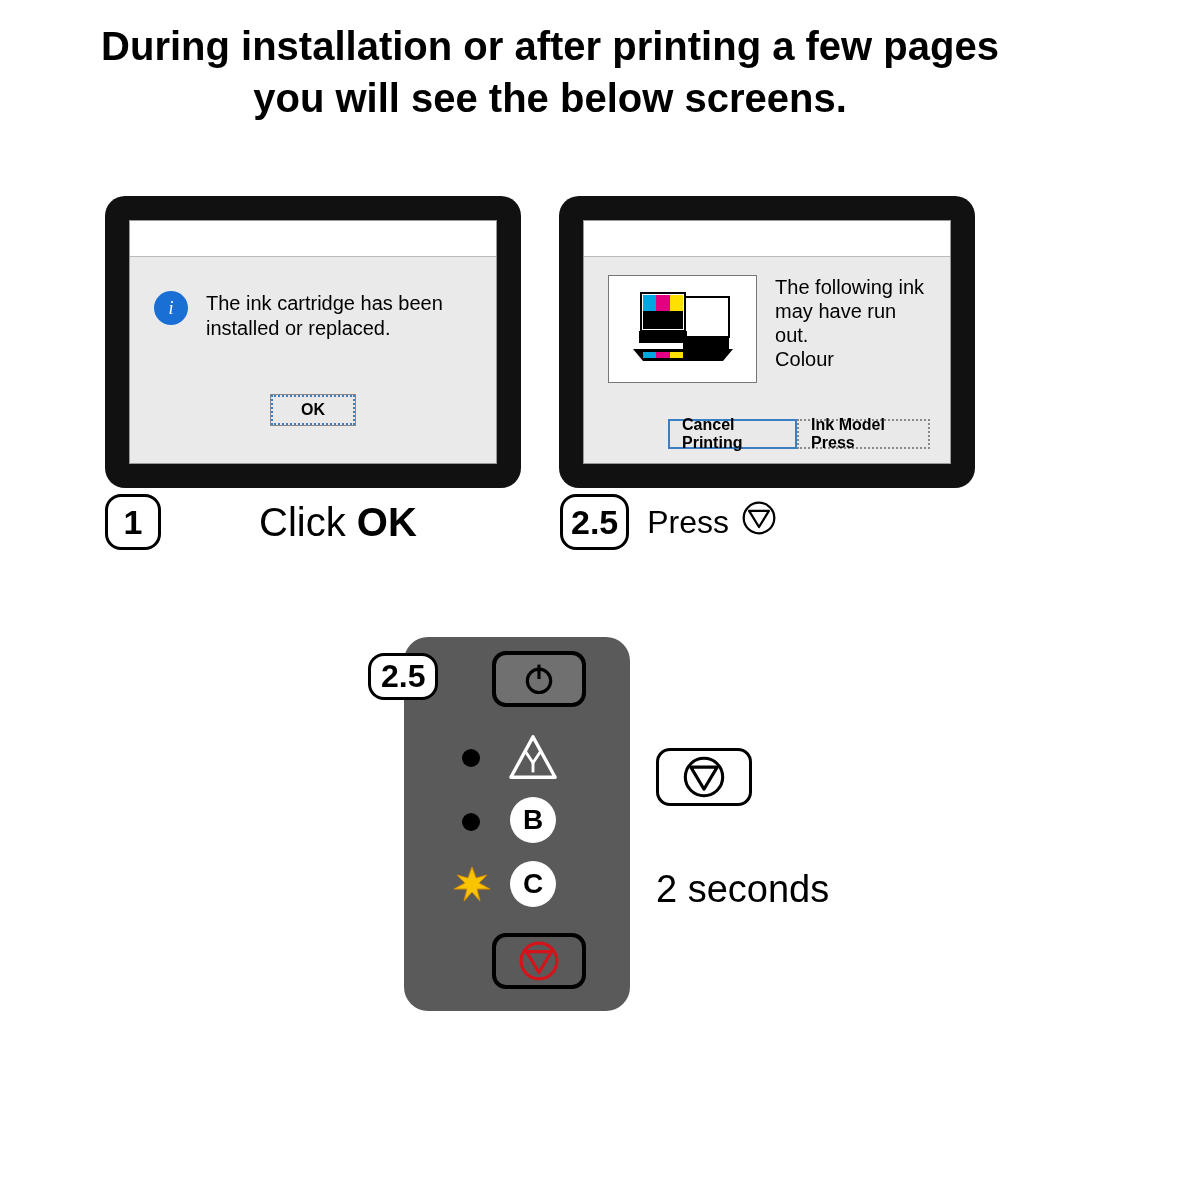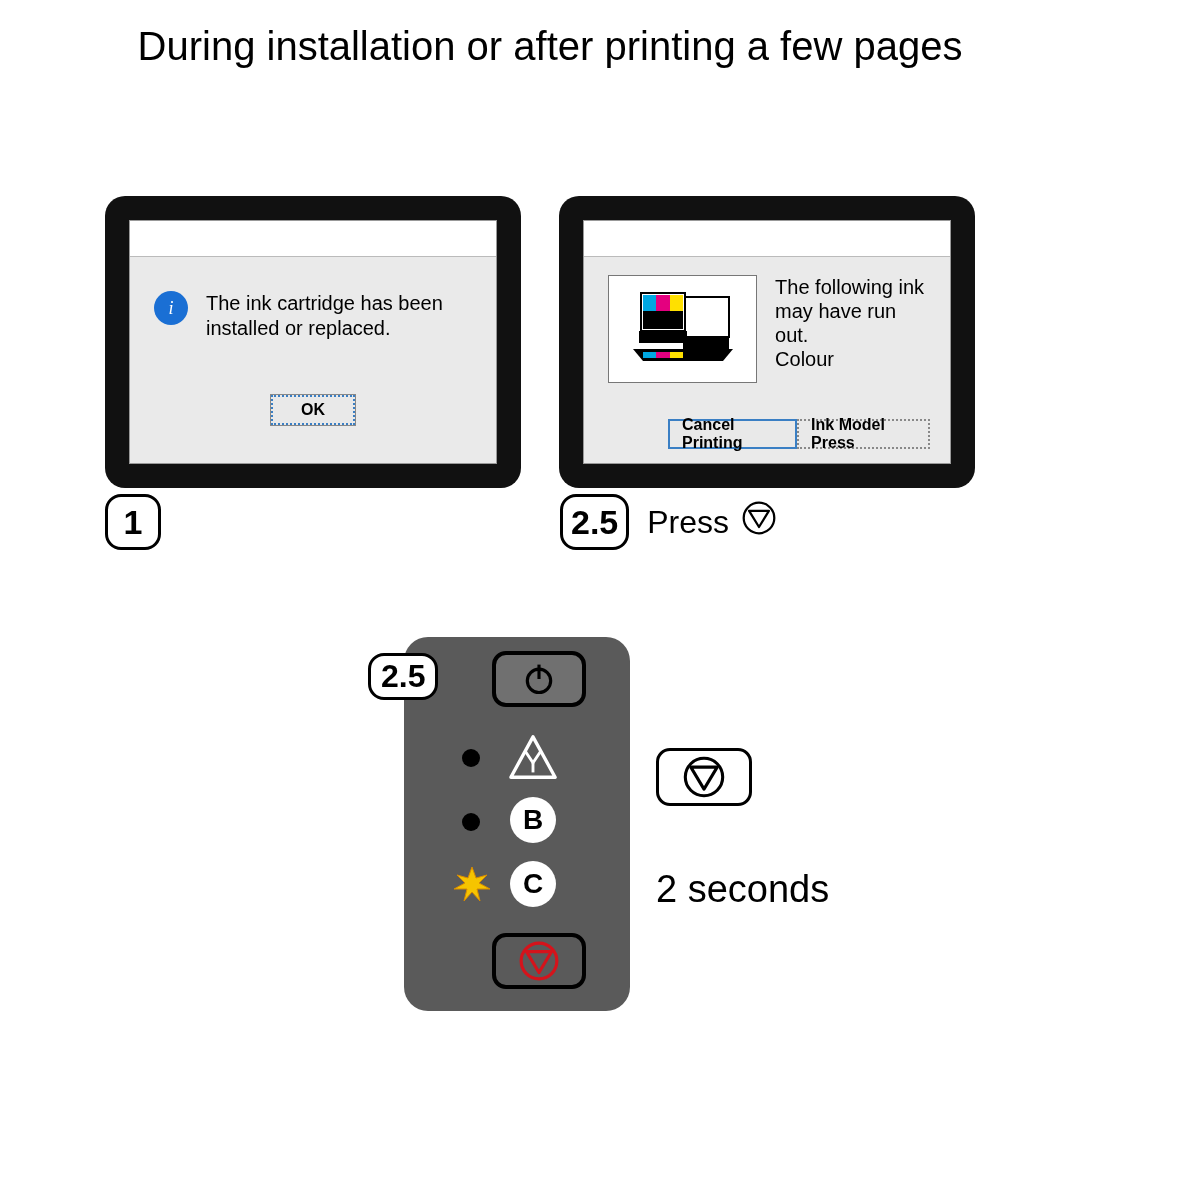--- a/index.html
+++ b/index.html
@@ -11,21 +11,21 @@
     color: #000;
     position: relative;
   }
   .heading {
     position: absolute;
     top: 20px;
     left: 0;
     width: 1100px;
     text-align: center;
     font-size: 40px;
-    font-weight: 400;
+    font-weight: 700;
     line-height: 1.3;
   }
   
   .screen-frame {
     position: absolute;
     background: #111;
     border-radius: 20px;
     padding: 24px;
   }
   .screen-inner {
@@ -124,20 +124,21 @@
     width: 96px; height: 58px; border: 3px solid #000; border-radius: 14px;
     display: flex; align-items: center; justify-content: center; background: #fff;
   }
   .panel-right-text { font-size: 38px; line-height: 1.15; margin-top: 18px; }
 </style>
 </head>
 <body>
 
 <div class="heading">
   <span>During installation or after printing a few pages</span><br>
+  <span>you will see the below screens.</span>
 </div>
 
 <div class="screen-frame screen1">
   <div class="screen-inner">
     <div class="screen-titlebar"></div>
     <div class="screen1-body">
       <div class="info-icon">i</div>
       <div class="screen1-text">The ink cartridge has been installed or replaced.</div>
     </div>
     <div class="ok-btn">
@@ -182,20 +183,23 @@
         <span>Ink Model Press</span>
       </div>
     </div>
   </div>
 </div>
 
 <div class="step-row step1">
   <div class="step-badge">
     <span>1</span>
   </div>
+  <div class="step1-text">
+    <span>Click </span><strong>OK</strong>
+  </div>
 </div>
 
 <div class="step-row step25">
   <div class="step-badge">
     <span>2.5</span>
   </div>
   <div class="step25-text">
     <span>Press</span>
     <span>
       <svg width="36" height="36" viewBox="0 0 40 40">

